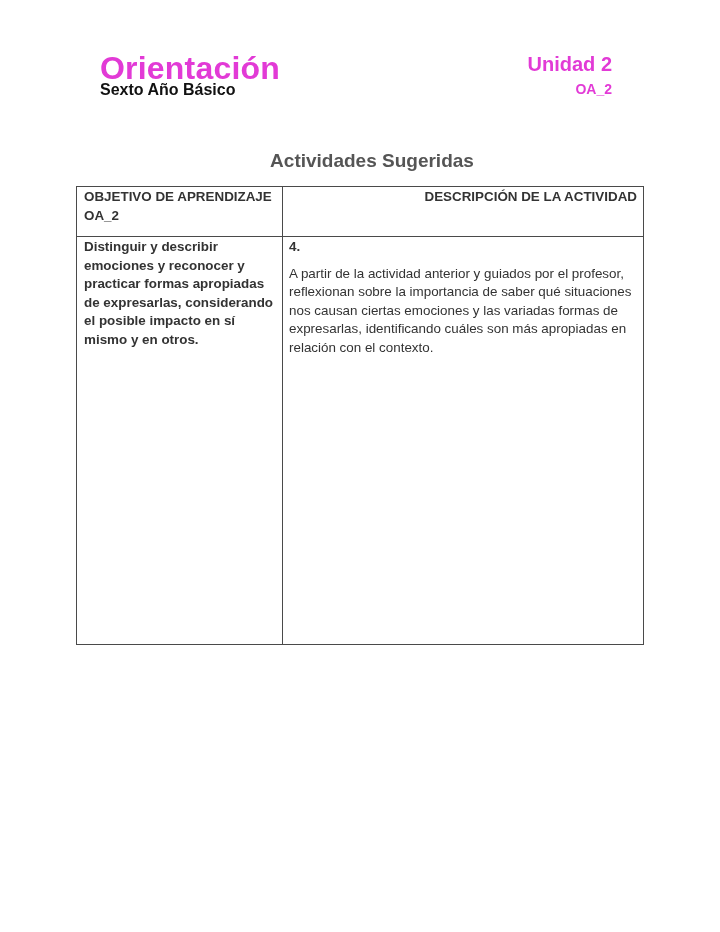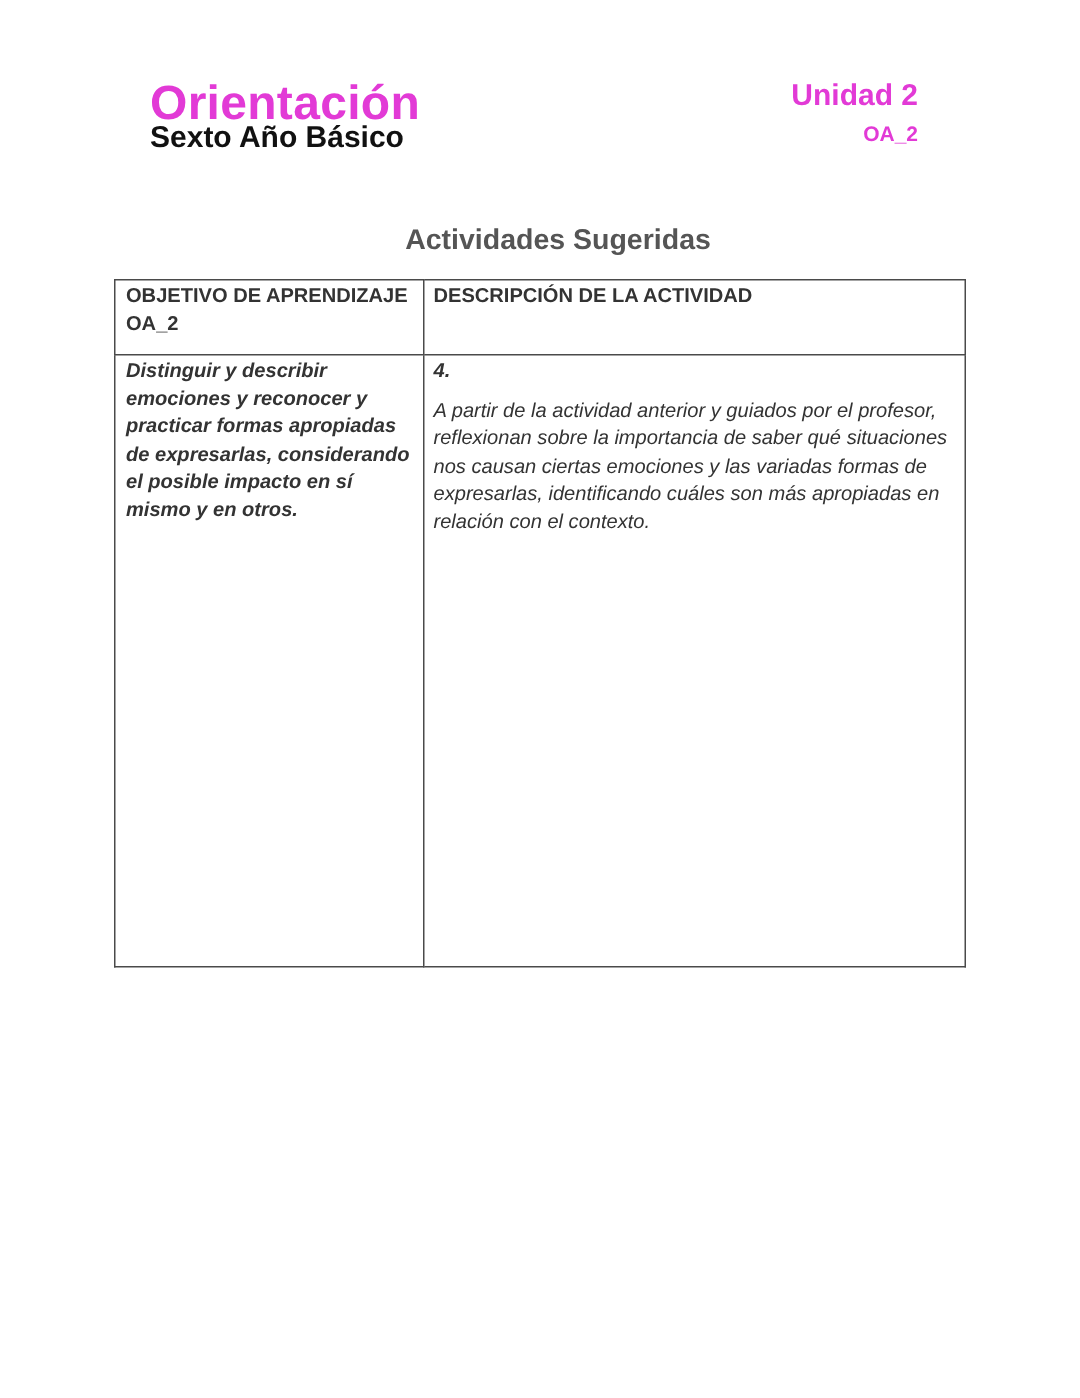--- a/index.html
+++ b/index.html
@@ -1,29 +1,29 @@
 <!DOCTYPE html>
 <html><head>
 <meta charset="utf-8">
 <style>
   html, body { margin:0; padding:0; background:#ffffff; }
   body { width:720px; height:932px; position:relative; overflow:hidden; font-family:"Liberation Sans", sans-serif; }
   .title { position:absolute; left:100px; top:50px; font-size:32px; font-weight:bold; color:#e23ad6; letter-spacing:0.2px; }
-  .subtitle { position:absolute; left:100px; top:81px; font-size:20px; font-weight:bold; color:#111111; }
+  .subtitle { position:absolute; left:100px; top:81px; font-size:16px; font-weight:bold; color:#111111; }
   .unit { position:absolute; right:108px; top:53px; font-size:20px; font-weight:bold; color:#e23ad6; text-align:center; }
   .oa { position:absolute; right:108px; top:81px; font-size:14px; font-weight:bold; color:#e23ad6; text-align:right; }
   .section-title { position:absolute; left:0; width:720px; top:150px; text-align:center; font-size:19px; font-weight:bold; color:#555555;margin-left:12px; }
   table.activities { position:absolute; left:76px; top:186px; width:568px; height:455px; border-collapse:collapse; table-layout:fixed; }
   table.activities td, table.activities th { border:1.3px solid #4a4a4a; vertical-align:top; font-size:13.4px; color:#333333; line-height:18.5px; }
   th.col-obj { width:192px; text-align:left; font-weight:bold; padding:1px 6px 4px 7px; height:44px; }
-  th.col-desc { text-align:left; font-weight:bold; padding:1px 6px 4px 6px; }
+  th.col-desc { text-align:right; font-weight:bold; padding:1px 6px 4px 6px; }
   td.obj-cell { font-weight:bold; padding:1px 6px 4px 7px; }
   td.desc-cell { padding:1px 6px 4px 6px; }
   .act-num { font-weight:bold; margin-bottom:8px; }
-  table.activities tr.body-row td { height:402px;font-style:italic; }
+  table.activities tr.body-row td { height:402px; }
 </style>
 </head>
 <body>
 
 <div class="title">Orientación</div>
 <div class="subtitle">Sexto Año Básico</div>
 <div class="unit">Unidad 2</div>
 <div class="oa">OA_2</div>
 
 <div class="section-title">Actividades Sugeridas</div>

